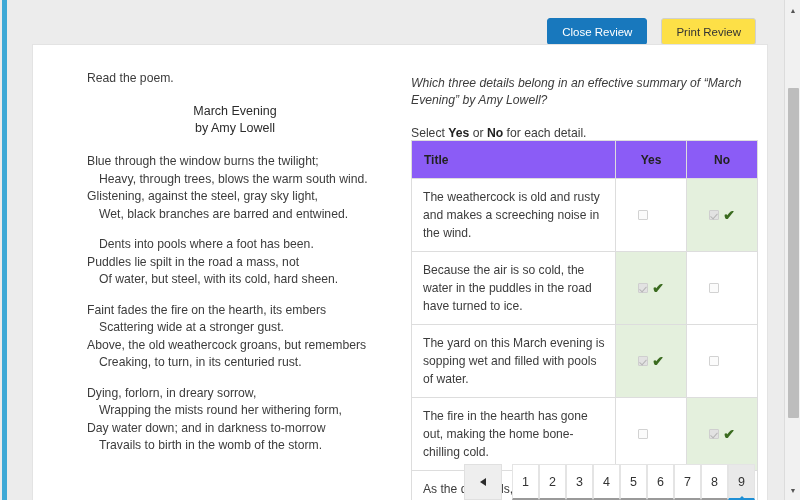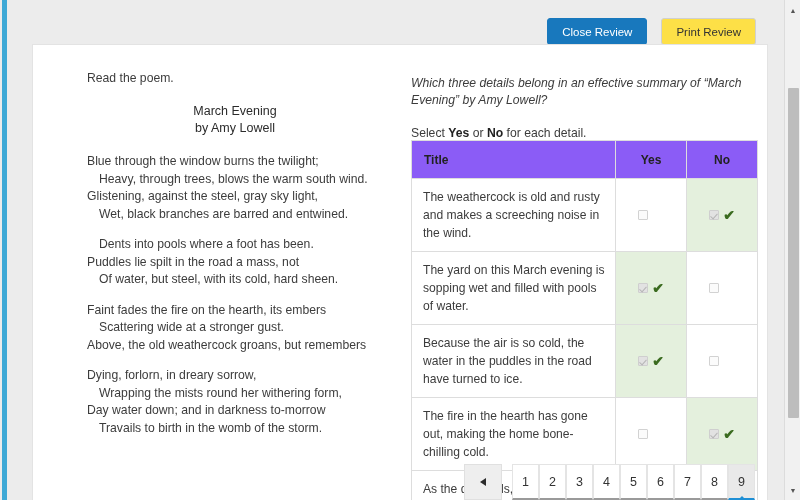--- a/index.html
+++ b/index.html
@@ -317,20 +317,21 @@
             </div>
             <div class="stanza">
               <span class="indent">Dents into pools where a foot has been.</span>
               <span class="flush">Puddles lie spilt in the road a mass, not</span>
               <span class="indent">Of water, but steel, with its cold, hard sheen.</span>
             </div>
             <div class="stanza">
               <span class="flush">Faint fades the fire on the hearth, its embers</span>
               <span class="indent">Scattering wide at a stronger gust.</span>
               <span class="flush">Above, the old weathercock groans, but remembers</span>
+              <span class="indent">Creaking, to turn, in its centuried rust.</span>
             </div>
             <div class="stanza">
               <span class="flush">Dying, forlorn, in dreary sorrow,</span>
               <span class="indent">Wrapping the mists round her withering form,</span>
               <span class="flush">Day water down; and in darkness to-morrow</span>
               <span class="indent">Travails to birth in the womb of the storm.</span>
             </div>
           </div>
       </div>
 
@@ -354,32 +355,32 @@
                 <td class="opt"><span class="mark">
                     <span class="box"></span>
                     <span class="tick hidden">✔</span>
                   </span></td>
                 <td class="opt sel"><span class="mark">
                     <span class="box checked"></span>
                     <span class="tick">✔</span>
                   </span></td>
               </tr>
               <tr>
-                <td class="t-cell">The yard on this March evening is sopping wet and filled with pools of water.</td>
+                <td class="t-cell">Because the air is so cold, the water in the puddles in the road have turned to ice.</td>
                 <td class="opt sel"><span class="mark">
                     <span class="box checked"></span>
                     <span class="tick">✔</span>
                   </span></td>
                 <td class="opt"><span class="mark">
                     <span class="box"></span>
                     <span class="tick hidden">✔</span>
                   </span></td>
               </tr>
               <tr>
-                <td class="t-cell">Because the air is so cold, the water in the puddles in the road have turned to ice.</td>
+                <td class="t-cell">The yard on this March evening is sopping wet and filled with pools of water.</td>
                 <td class="opt sel"><span class="mark">
                     <span class="box checked"></span>
                     <span class="tick">✔</span>
                   </span></td>
                 <td class="opt"><span class="mark">
                     <span class="box"></span>
                     <span class="tick hidden">✔</span>
                   </span></td>
               </tr>
               <tr>

